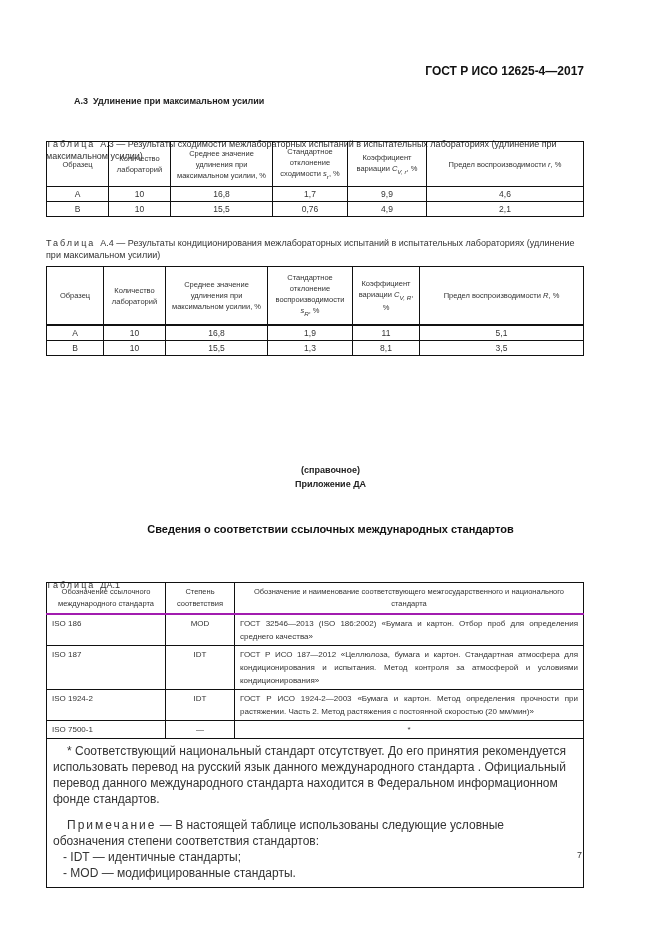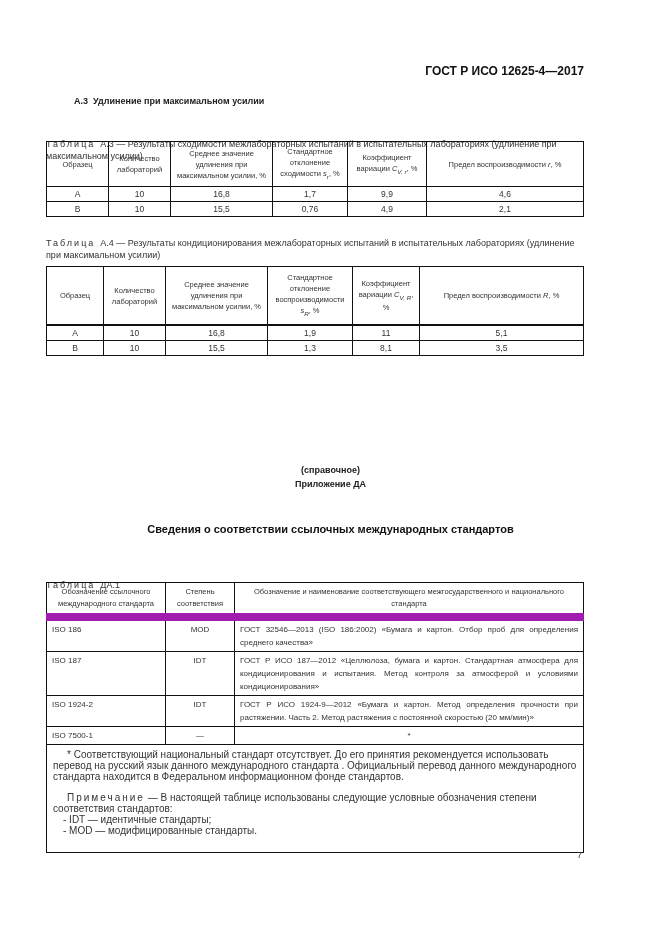--- a/index.html
+++ b/index.html
@@ -16,25 +16,25 @@
   .t1 thead td { height:42px; font-size:7.5px; }
   .t1 tbody td { height:12px; font-size:8.5px; }
   .t2 { left:46px; top:266px; width:538px; }
   .t2 thead td { height:55px; font-size:7.5px; }
   .t2 thead tr { border-bottom:2px solid #111; }
   .t2 tbody td { height:12px; font-size:8.5px; }
   .appendix-title { left:0; width:661px; top:463px; text-align:center; font-size:9px; font-weight:bold; color:#222; line-height:14px; }
   .main-title { left:0; width:661px; top:521px; text-align:center; font-size:11px; font-weight:bold; color:#111; line-height:16px; }
   .t3 { left:46px; top:582px; width:538px; font-size:8px; }
   .t3 thead td { height:28px; font-size:7.5px; line-height:12px; }
-  .t3 thead tr { border-bottom:8px solid #a21caf; }
+  .t3 thead tr { border-bottom:2px solid #a21caf; }
   .t3 tbody td { vertical-align:top; padding:2px 5px; line-height:13px; font-size:8px; }
   .t3 td.left { text-align:left; }
   .t3 td.just { text-align:justify; }
-  .t3 td.note { text-align:left; padding:4px 6px 16px 6px; font-size:10px; line-height:11px; }
+  .t3 td.note { text-align:left; padding:4px 6px 6px 6px; font-size:12px; line-height:16px; }
   .indent { text-indent:14px; display:block; }
   .li { padding-left:10px; display:block; }
   .page-number { left:577px; top:850px; font-size:9px; color:#333; }
   i { font-style:italic; }
 </style>
 </head>
 <body>
 
 <div class="abs doc-code">ГОСТ Р ИСО 12625-4—2017</div>
 
@@ -144,21 +144,21 @@
       <td class="just">ГОСТ 32546—2013 (ISO 186:2002) «Бумага и картон. Отбор проб для определения среднего качества»</td>
     </tr>
     <tr>
       <td class="left">ISO 187</td>
       <td>IDT</td>
       <td class="just">ГОСТ Р ИСО 187—2012 «Целлюлоза, бумага и картон. Стандартная атмосфера для кондиционирования и испытания. Метод контроля за атмосферой и условиями кондиционирования»</td>
     </tr>
     <tr>
       <td class="left">ISO 1924-2</td>
       <td>IDT</td>
-      <td class="just">ГОСТ Р ИСО 1924-9—2012 «Бумага и картон. Метод определения прочности при растяжении. Часть 2. Метод растяжения с постоянной скоростью (20 мм/мин)»</td>
+      <td class="just">ГОСТ Р ИСО 1924-2—2003 «Бумага и картон. Метод определения прочности при растяжении. Часть 2. Метод растяжения с постоянной скоростью (20 мм/мин)»</td>
     </tr>
     <tr>
       <td class="left">ISO 7500-1</td>
       <td>—</td>
       <td>*</td>
     </tr>
     <tr>
       <td class="note" colspan="3">
         <span class="indent">* Соответствующий национальный стандарт отсутствует. До его принятия рекомендуется использовать перевод на русский язык данного международного стандарта . Официальный перевод данного международного стандарта находится в Федеральном информационном фонде стандартов.</span>
         <span style="display:block;height:10px;"></span>

